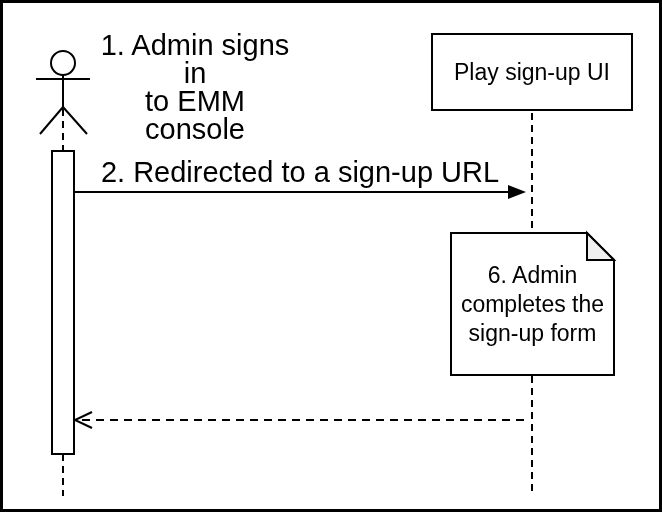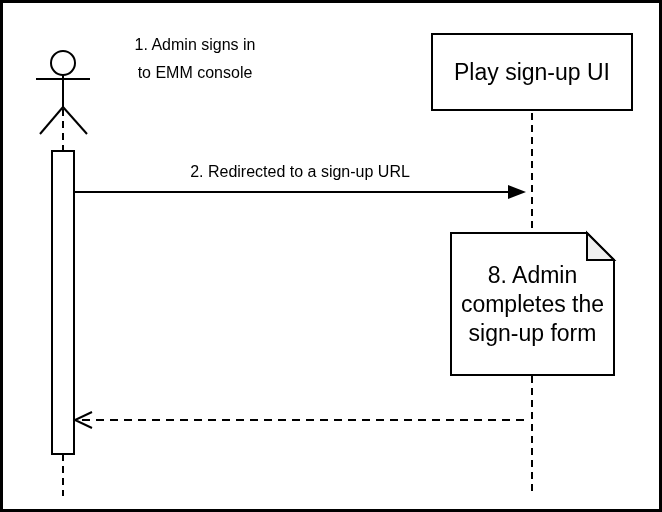--- a/index.html
+++ b/index.html
@@ -19,21 +19,21 @@
   }
   .gfx {
     position: absolute;
     left: 0; top: 0;
     width: 662px;
     height: 512px;
   }
   .lbl {
     position: absolute;
     color: #000000;
-    font-size: 16px;
+    font-size: 29px;
     line-height: 28px;
     text-align: center;
     white-space: pre-line;
   }
   .participant {
     position: absolute;
     left: 428px;
     top: 30px;
     width: 202px;
     height: 78px;
@@ -106,18 +106,18 @@
 
   <div class="participant">
     <span>Play sign-up UI</span>
   </div>
 
   <div class="lbl msg1">1. Admin signs in
 to EMM console</div>
 
   <div class="lbl msg2">2. Redirected to a sign-up URL</div>
 
-  <div class="note-text">8. Admin
+  <div class="note-text">6. Admin
 completes the
 sign-up form</div>
 
 
 </div>
 
 </body></html>

